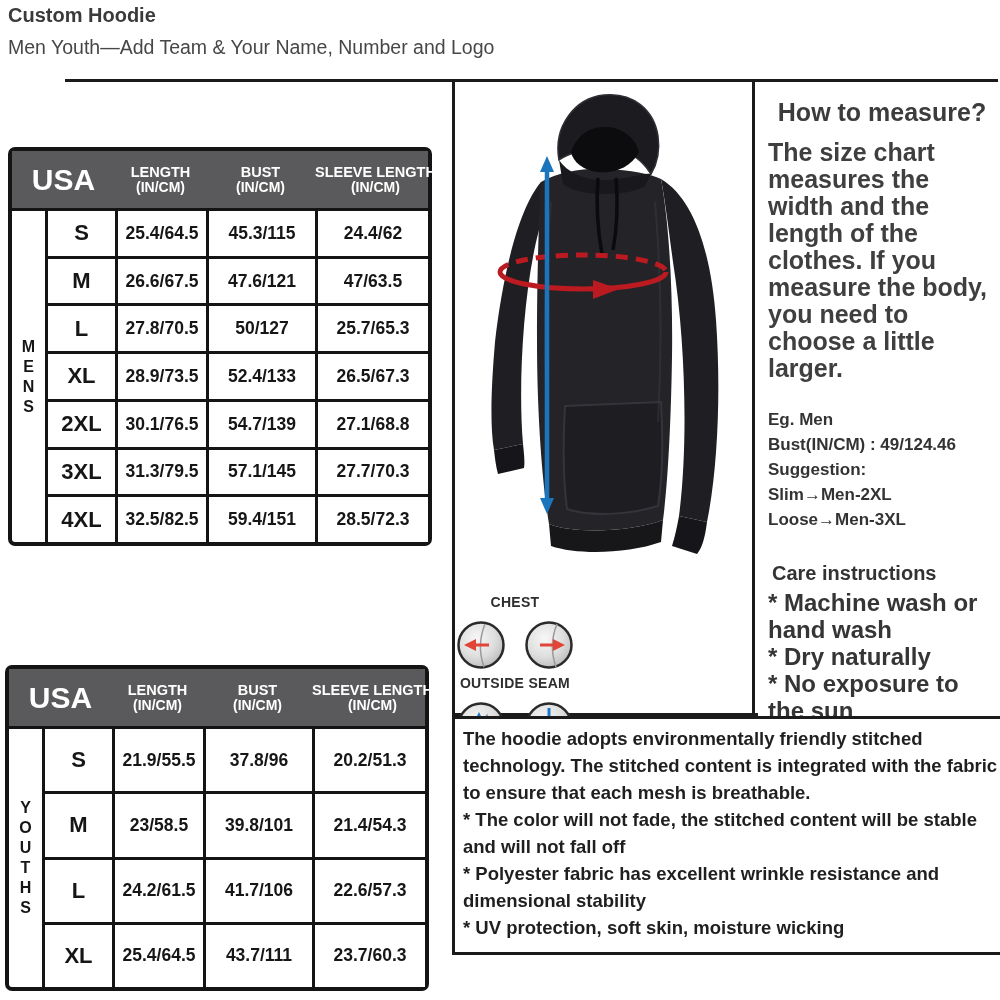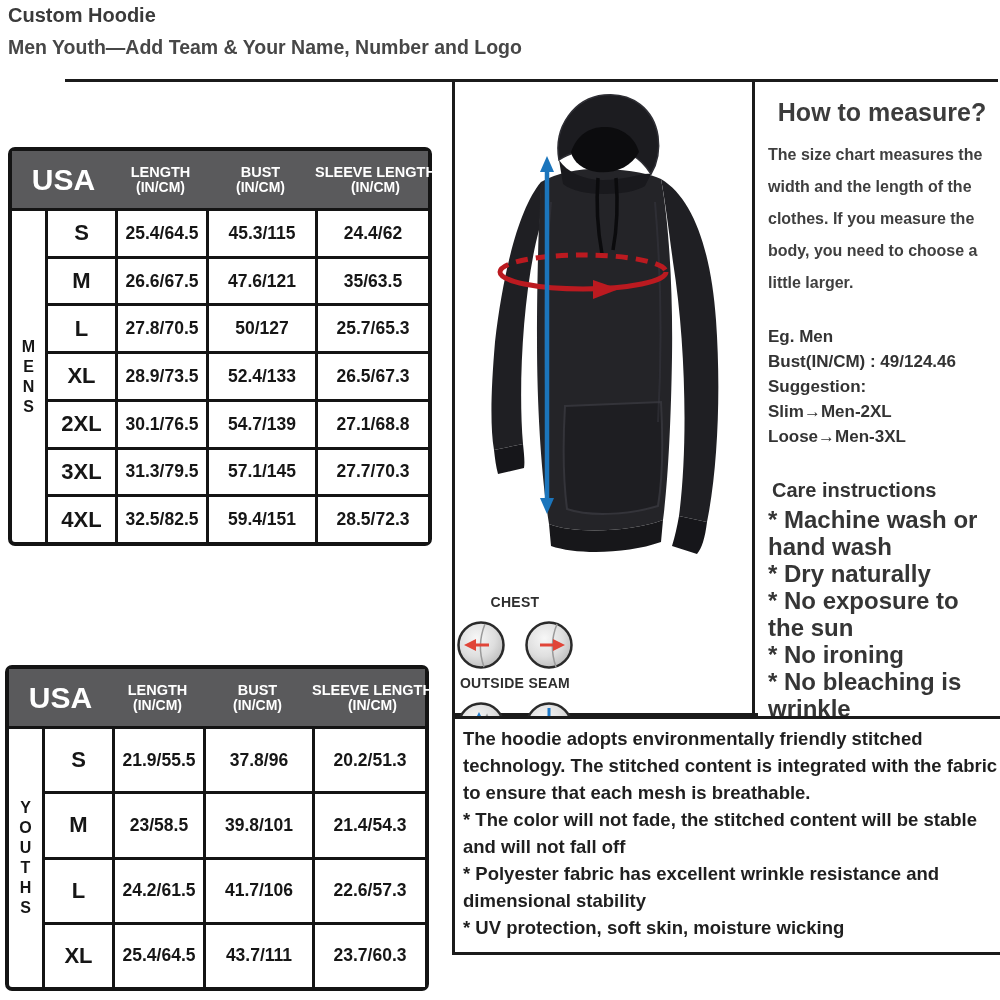--- a/index.html
+++ b/index.html
@@ -1,20 +1,20 @@
 <!DOCTYPE html>
 <html><head>
 <meta charset="utf-8">
 <style>
   html,body{margin:0;padding:0;background:#fff;}
   .canvas{position:relative;width:1000px;height:1000px;background:#fff;overflow:hidden;
           font-family:"Liberation Sans", sans-serif;color:#222;}
   
   .title{position:absolute;left:8px;top:4px;font-size:20px;font-weight:bold;color:#3a3a3a;}
-  .subtitle{position:absolute;left:8px;top:36px;font-size:19.5px;font-weight:bold;color:#474747;}
+  .subtitle{position:absolute;left:8px;top:36px;font-size:19.5px;font-weight:normal;color:#474747;}
   
   .rule-top{position:absolute;left:65px;top:79px;width:933px;height:3px;background:#1b1b1b;}
   .rule-bottom{position:absolute;left:452px;top:713px;width:546px;height:3px;background:#1b1b1b;}
   .mid-panel{position:absolute;left:452px;top:82px;width:297px;height:631px;
              border-left:3px solid #1b1b1b;border-right:3px solid #1b1b1b;background:#fff;}
   .right-panel{position:absolute;left:758px;top:82px;width:240px;height:781px;background:#fff;
                padding:0 0 0 8px;box-sizing:border-box;}
   .desc-box{position:absolute;left:452px;top:716px;width:546px;height:221px;
             border:3px solid #1b1b1b;box-sizing:content-box;background:#fff;
             padding:6px 8px;font-size:18.5px;font-weight:bold;line-height:27px;color:#1f1f1f;}
@@ -41,21 +41,21 @@
         font-weight:bold;color:#161616;font-size:17.5px;}
   .cell.size{font-size:22px;}
   
   .measure-row{position:absolute;left:0;top:508px;width:100%;display:flex;
                justify-content:space-around;align-items:flex-start;flex-direction:column;}
   .m-group{display:flex;flex-direction:column;align-items:center;}
   .m-label{font-size:14px;font-weight:bold;color:#2e2e2e;letter-spacing:.3px;margin:4px 0 9px;}
   .m-circles{display:flex;gap:16px;}
   
   .h2m{margin:16px 0 12px;text-align:center;font-size:25px;font-weight:bold;color:#3c3c3c;}
-  .intro{font-size:16px;font-weight:bold;line-height:32px;color:#3f3f3f;margin:0 0 0 2px;}
+  .intro{font-size:25px;font-weight:bold;line-height:27px;color:#3f3f3f;margin:0 0 0 2px;}
   .egblock{margin:25px 0 0 2px;font-size:17px;font-weight:bold;line-height:25px;color:#333;}
   .egblock div{white-space:nowrap;}
   .care-h{margin:30px 0 4px 6px;font-size:20px;font-weight:bold;color:#333;}
   .care{margin:0 0 0 2px;font-size:24px;font-weight:bold;line-height:27px;color:#353535;}
   .hoodie-wrap{position:absolute;left:0;top:0;width:297px;height:505px;}
 </style>
 </head>
 <body>
 
 <div class="canvas">
@@ -102,21 +102,21 @@
       <div class="t-grid">
 
           <div class="cell size">S</div>
           <div class="cell">25.4/64.5</div>
           <div class="cell">45.3/115</div>
           <div class="cell">24.4/62</div>
 
           <div class="cell size">M</div>
           <div class="cell">26.6/67.5</div>
           <div class="cell">47.6/121</div>
-          <div class="cell">35/63.5</div>
+          <div class="cell">47/63.5</div>
 
           <div class="cell size">L</div>
           <div class="cell">27.8/70.5</div>
           <div class="cell">50/127</div>
           <div class="cell">25.7/65.3</div>
 
           <div class="cell size">XL</div>
           <div class="cell">28.9/73.5</div>
           <div class="cell">52.4/133</div>
           <div class="cell">26.5/67.3</div>

